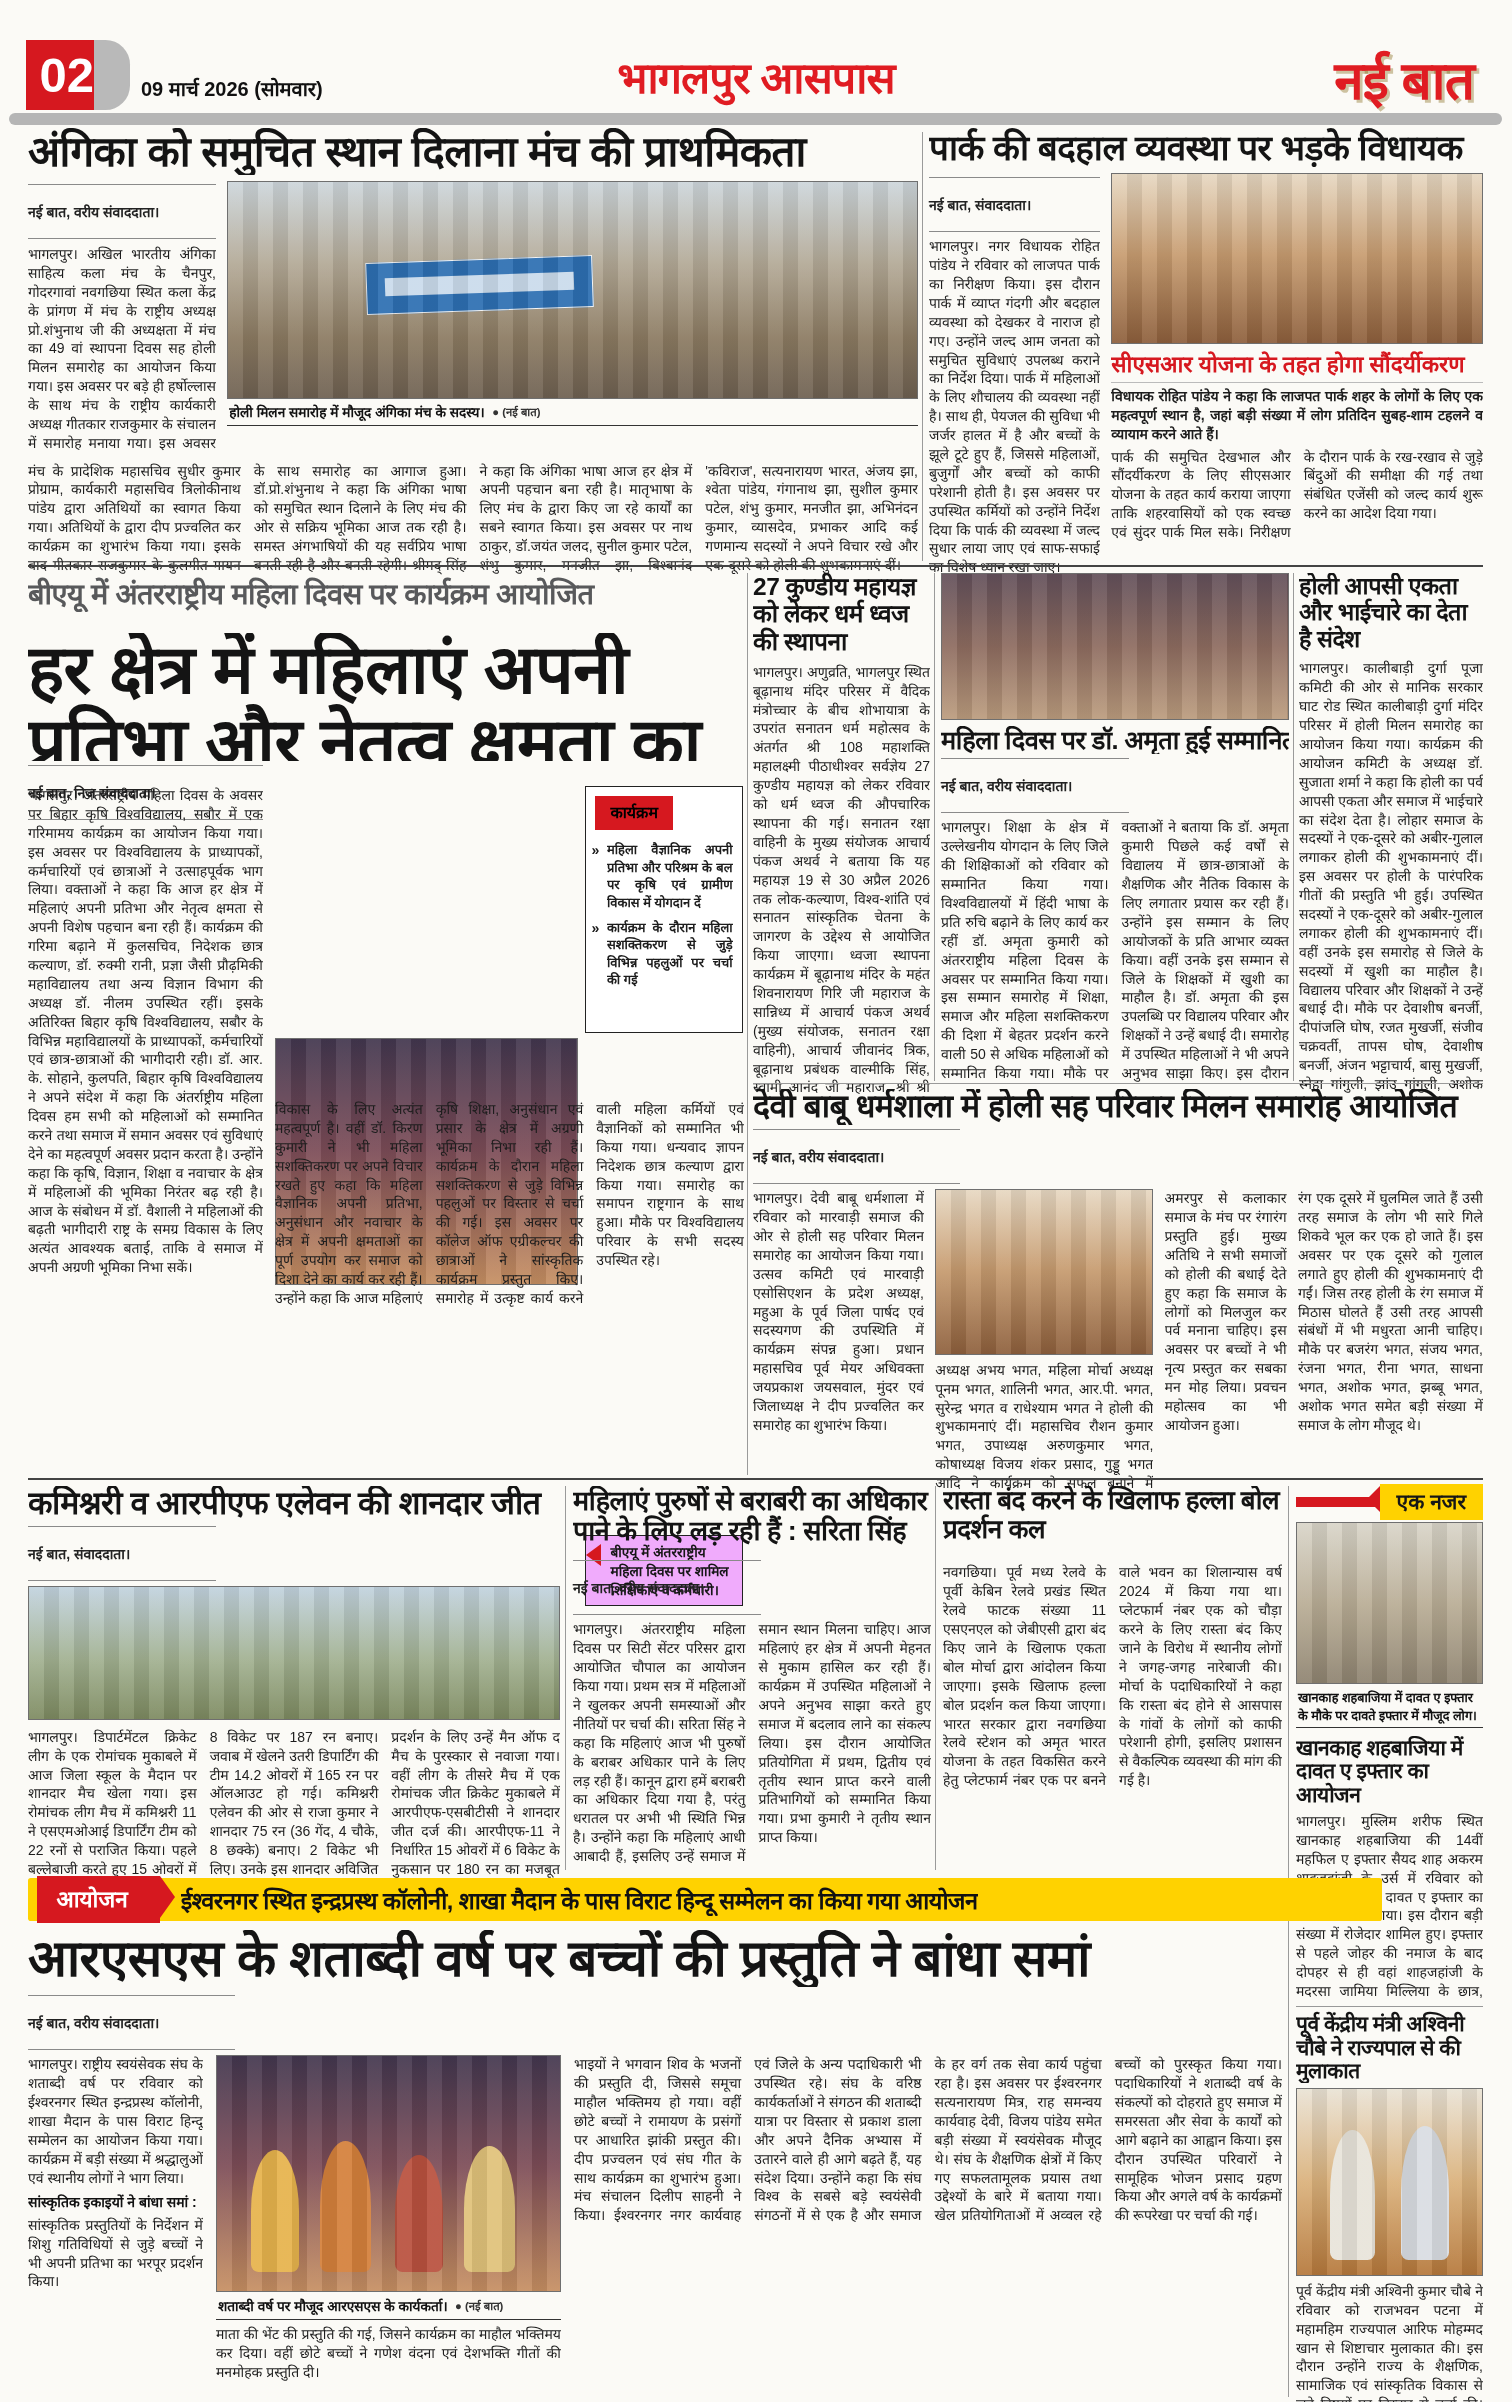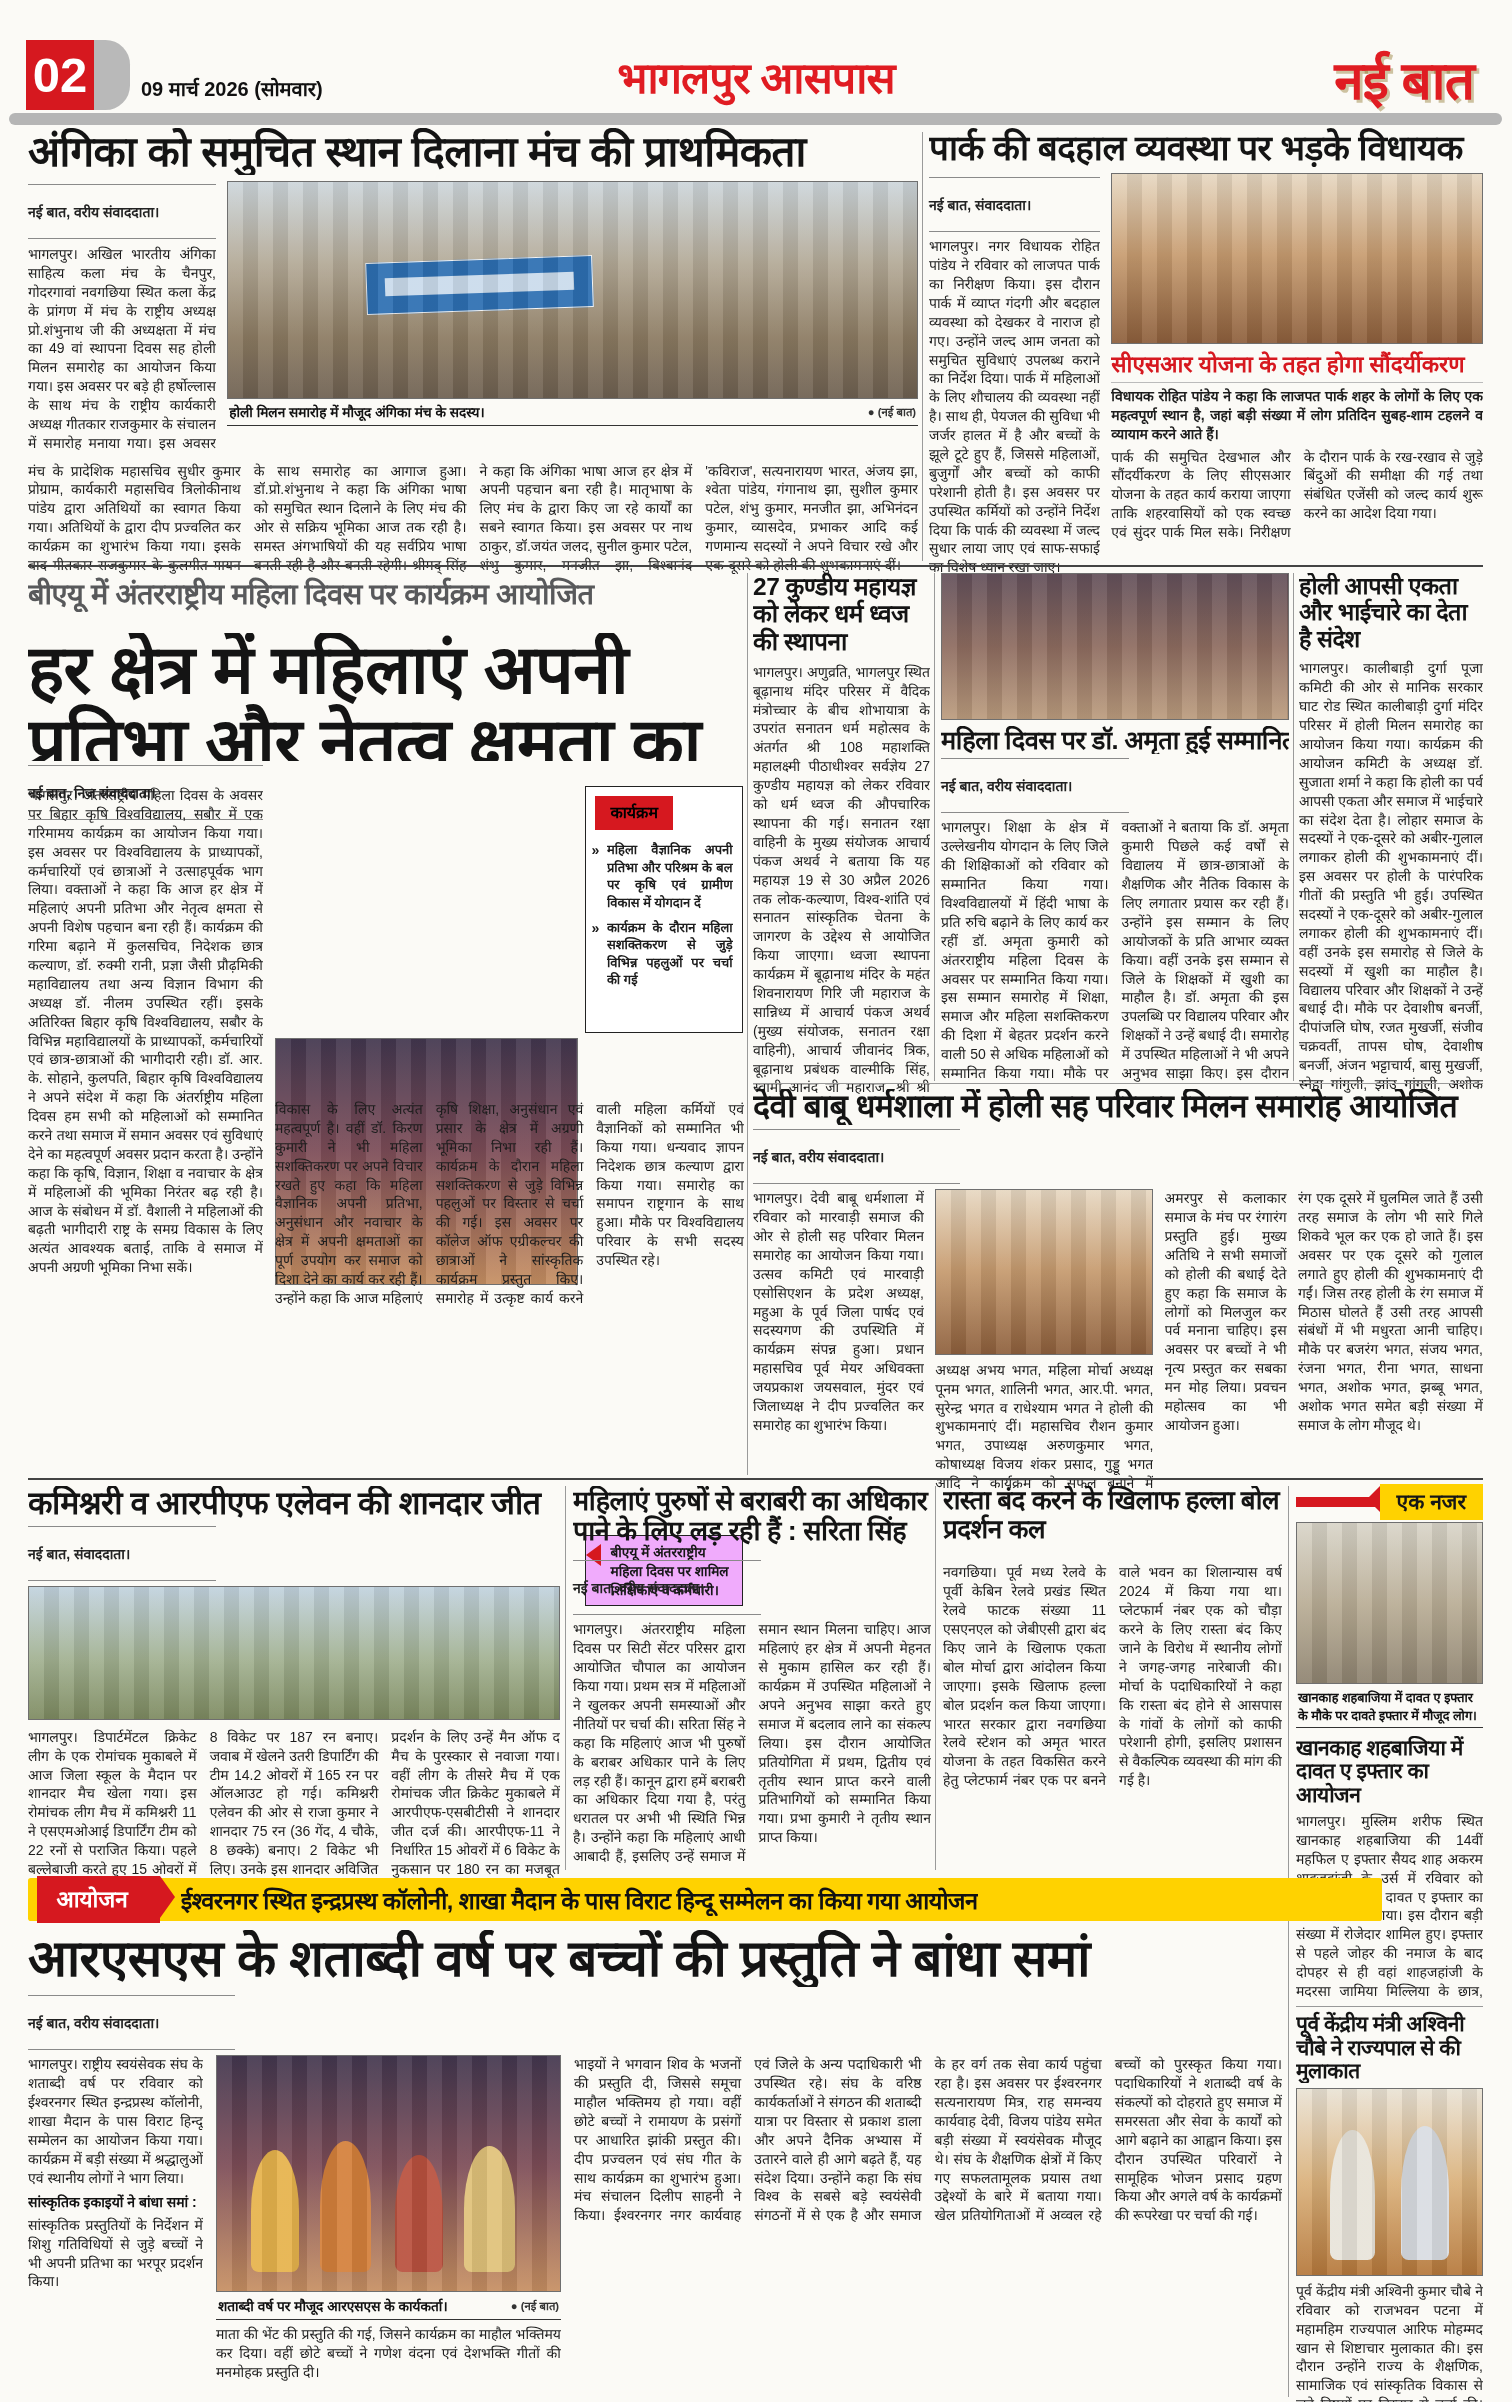--- a/index.html
+++ b/index.html
@@ -18,21 +18,21 @@
   .hr{position:absolute;height:1.9px;background:#444}
   .ph{border:0.9px solid #6f6f6f;position:relative;overflow:hidden}
   .ph::after{content:"";position:absolute;inset:0;background:repeating-linear-gradient(90deg,rgba(255,255,255,.07) 0 15px,rgba(0,0,0,.07) 15px 30px)}
   .ph-crowd{background:linear-gradient(180deg,#cdd6db 0%,#b3a996 38%,#8c7b62 72%,#6e6051 100%)}
   .ph-warm{background:linear-gradient(180deg,#e7d8c2 0%,#c79c70 48%,#8d5f3c 100%)}
   .ph-stage{background:linear-gradient(180deg,#43374f 0%,#7c4c57 46%,#c68f62 100%)}
   .ph-indoor{background:linear-gradient(180deg,#63505a 0%,#8e6c60 50%,#bb9c7e 100%)}
   .ph-field{background:linear-gradient(180deg,#c2d3df 0%,#a2b191 55%,#7d8a60 100%)}
   .ph-iftar{background:linear-gradient(180deg,#d9d5c9 0%,#b8ac94 52%,#8e8370 100%)}
   .ph-saffron{background:linear-gradient(180deg,#eae3d5 0%,#dab17b 50%,#b5783b 100%)}
-  .cap{font-size:13.7px;font-weight:bold;color:#111;padding:3.8px 1.9px;border-bottom:1.9px solid #333;display:flex;justify-content:space-between;align-items:center;overflow:hidden}
+  .cap{font-size:13.7px;font-weight:bold;color:#111;padding:3.8px 1.9px;border-bottom:1.9px solid #333;display:flex;align-items:center;overflow:hidden}
   .credit{font-size:11.3px;font-weight:bold;color:#333;white-space:nowrap;margin-left:7.5px}
   .prog-box{border:1.4px solid #222;background:#fff}
   .prog-tag{background:#d6181f;color:#000000;font-weight:bold;font-size:16px;padding:4.7px 15px 6.6px;display:inline-block;margin:9.4px 0 7.5px 9.4px}
   .bullet-row{display:flex;gap:7.5px;padding:3.8px 9.4px 3.8px 5.6px}
   .bullet-glyph{color:#1a1a1a;font-weight:bold;font-size:14px;line-height:1.4}
   .prog-cap{border-top:1.4px solid #222;padding:5.6px 7.5px 5.6px 24.5px;font-size:13.7px;font-weight:bold;position:relative}
   .prog-cap::before{content:"";position:absolute;left:0;top:7.5px;border-top:11.3px solid transparent;border-bottom:11.3px solid transparent;border-right:15px solid #d6181f}
   .eknajar{display:flex;align-items:center;height:32px}
   .eknajar .band{flex:1;height:9.4px;background:#d6181f}
   .eknajar .box{background:#ffd200;font-weight:bold;font-size:21px;padding:2.8px 17px 4.7px;position:relative}
@@ -46,21 +46,21 @@
   .banner::after{content:"";position:absolute;left:8%;top:30%;width:84%;height:36%;background:rgba(255,255,255,.75)}
   .fig{position:absolute;border-radius:50% 50% 7.5px 7.5px}
 </style>
 </head>
 <body>
 
 <div class="page">
 
   <div class="abs" style="left:0;top:34px;width:1512px;height:90px">
     <div class="abs" style="left:26px;top:5.6px;width:104px;height:70px;background:#b9b9b9;border-radius:0 24.5px 24.5px 0"></div>
-    <div class="abs" style="left:26px;top:5.6px;width:68px;height:70px;background:#d6181f;color:#fff;font-weight:bold;font-size:49px;display:flex;align-items:center;justify-content:center">
+    <div class="abs" style="left:26px;top:5.6px;width:68px;height:70px;background:#d6181f;color:#fff;font-weight:bold;font-size:49px;display:flex;align-items:center;justify-content:flex-end">
         <span>02</span>
       </div>
     <div class="abs" style="left:141px;top:41px;font-weight:bold;font-size:20px;color:#111">09 मार्च 2026 (सोमवार)</div>
     <div class="abs" style="left:0;top:13px;width:1512px;text-align:center;font-weight:bold;font-size:43px;color:#e01c22;letter-spacing:-0.9px">भागलपुर आसपास</div>
     <div class="abs" style="right:38px;top:7.5px;font-weight:bold;font-size:53px;color:#e01c22;letter-spacing:-0.9px;text-shadow:2.8px 2.8px 0 rgba(120,90,0,.35)">नई बात</div>
     <div class="abs" style="left:9.4px;top:79px;width:1493px;height:12.2px;background:#b5b5b5;border-radius:6.6px"></div>
   </div>
 
   <article class="abs" style="left:28px;top:128px;width:890px;height:433px">
     <h1 class="hl" style="font-size:42px;white-space:nowrap">अंगिका को समुचित स्थान दिलाना मंच की प्राथमिकता</h1>

